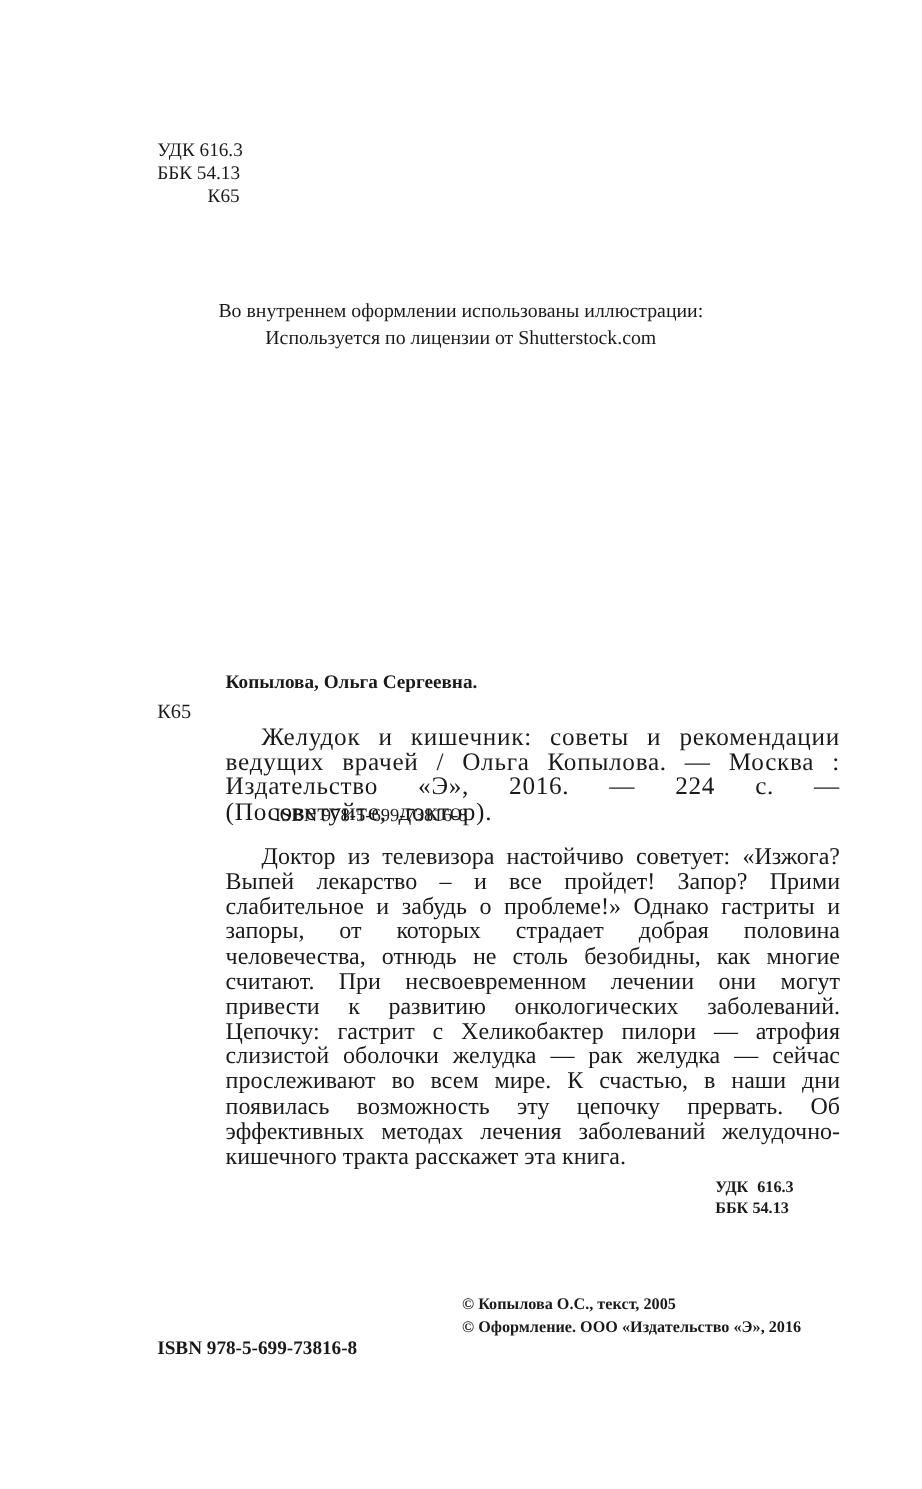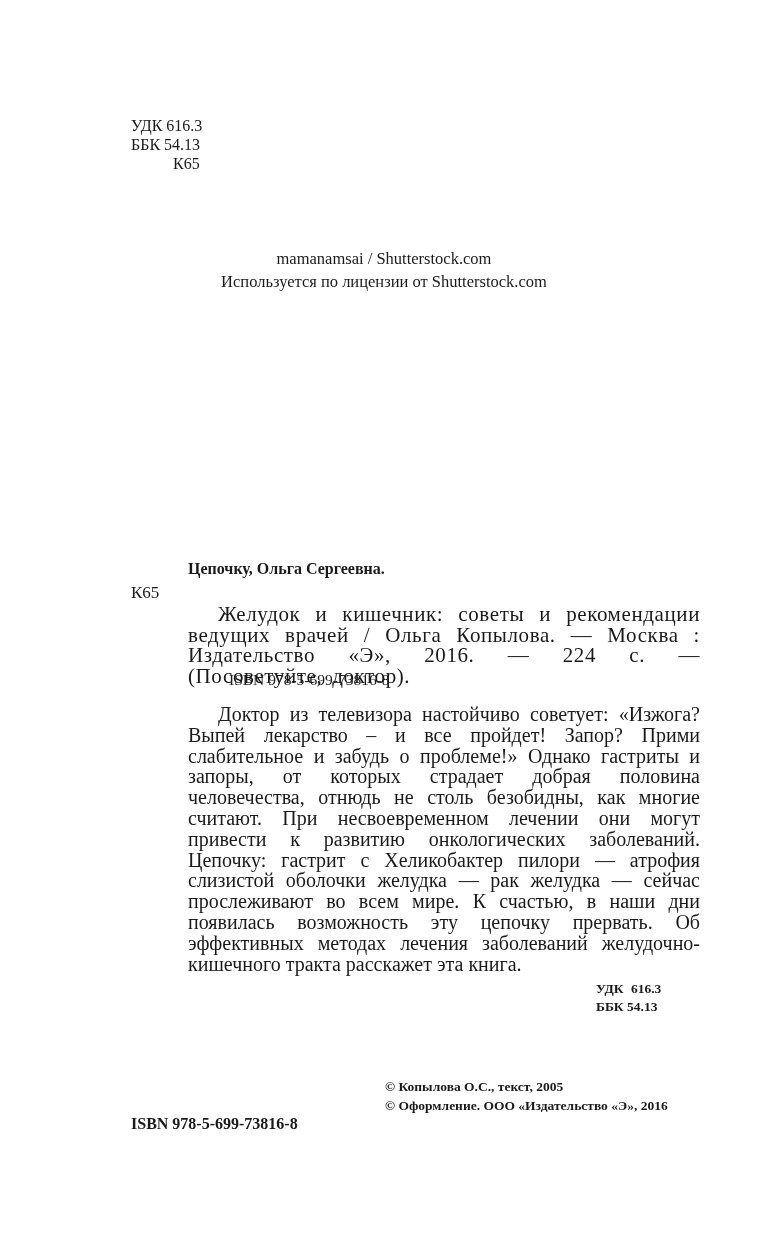--- a/index.html
+++ b/index.html
@@ -36,25 +36,25 @@
 </head>
 <body>
 
 <div class="abs codes-top">
   <span class="line">УДК 616.3</span>
   <span class="line">ББК 54.13</span>
   <span class="line k65">К65</span>
 </div>
 
 <div class="abs credits">
-  <span class="line">mamanamsai / Shutterstock.com</span>
+  <span class="line">Во внутреннем оформлении использованы иллюстрации:</span>
   <span class="line">Используется по лицензии от Shutterstock.com</span>
 </div>
 
-<div class="abs biblio-author">Цепочку, Ольга Сергеевна.</div>
+<div class="abs biblio-author">Копылова, Ольга Сергеевна.</div>
 <div class="abs biblio-k65">К65</div>
 <div class="abs biblio-desc">
   <p>Желудок и кишечник: советы и рекомендации ведущих врачей / Ольга Копылова. — Москва : Издательство «Э», 2016. — 224 с. — (Посоветуйте, доктор).</p>
 </div>
 <div class="abs isbn-inline">ISBN 978-5-699-73816-8</div>
 
 <div class="abs annotation">
   <p>Доктор из телевизора настойчиво советует: «Изжога? Выпей лекарство – и все пройдет! Запор? Прими слабительное и забудь о проблеме!» Однако гастриты и запоры, от которых страдает добрая половина человечества, отнюдь не столь безобидны, как многие считают. При несвоевременном лечении они могут привести к развитию онкологических заболеваний. Цепочку: гастрит с Хеликобактер пилори — атрофия слизистой оболочки желудка — рак желудка — сейчас прослеживают во всем мире. К счастью, в наши дни появилась возможность эту цепочку прервать. Об эффективных методах лечения заболеваний желудочно-кишечного тракта расскажет эта книга.</p>
 </div>
 

